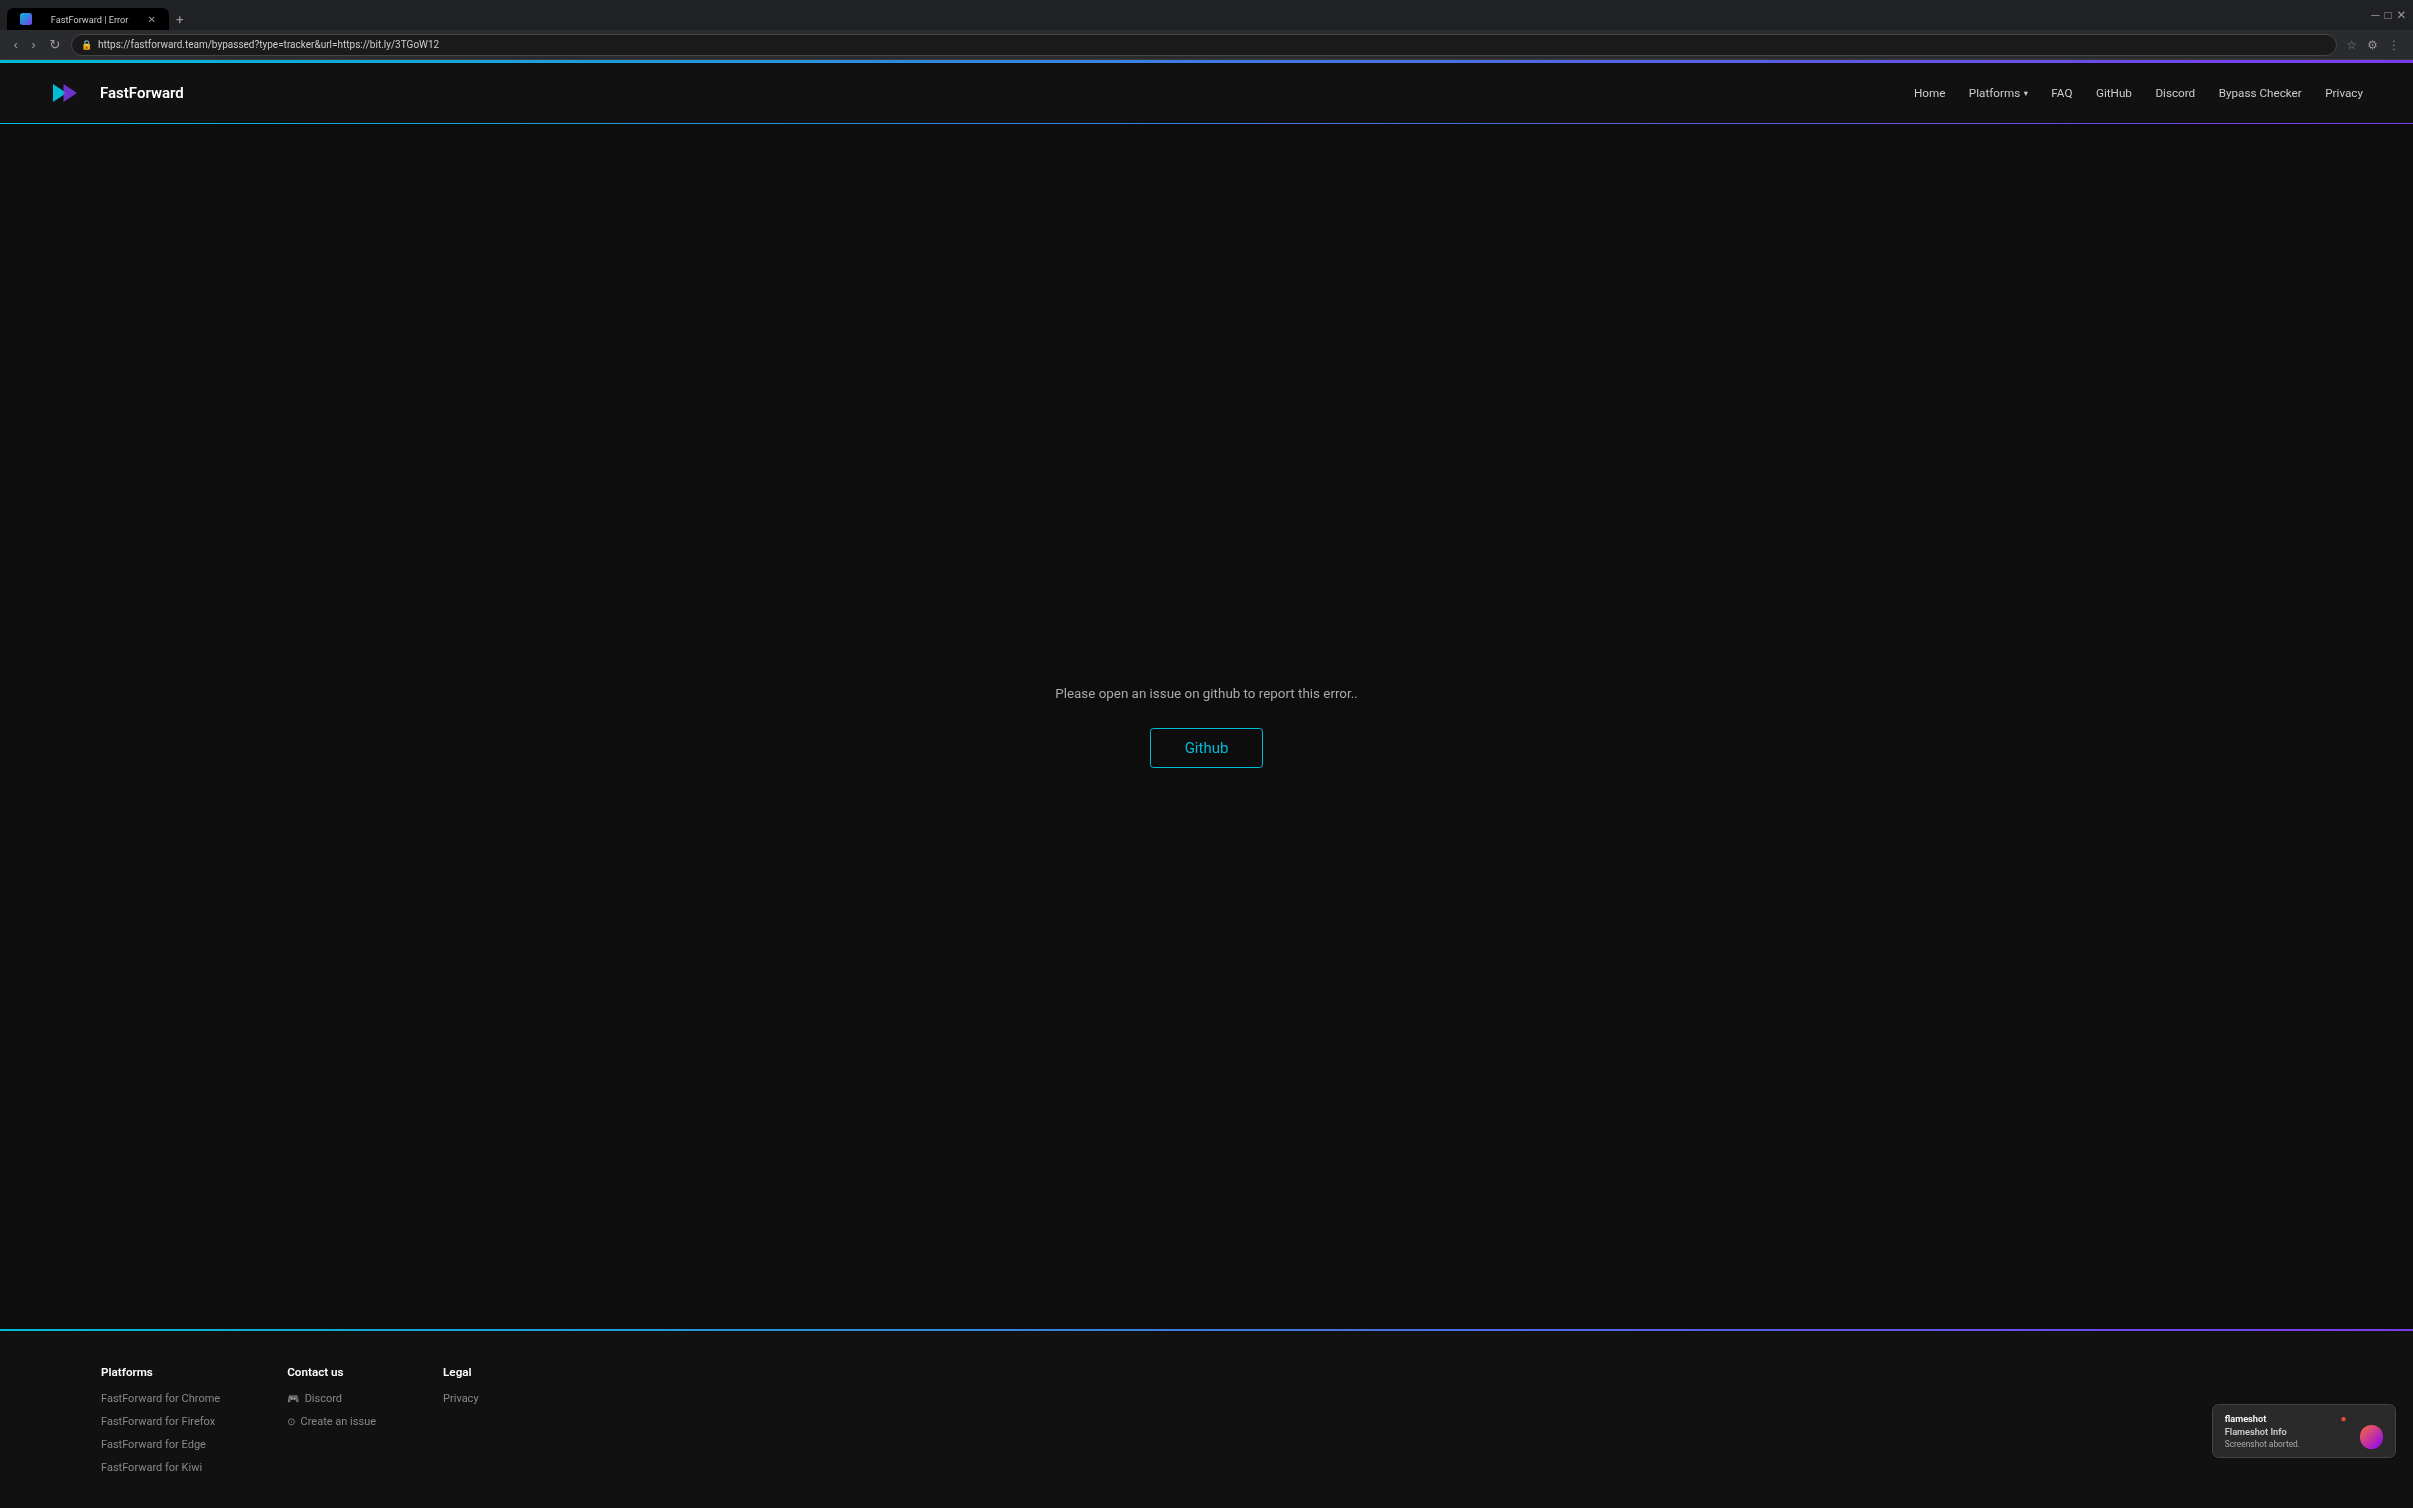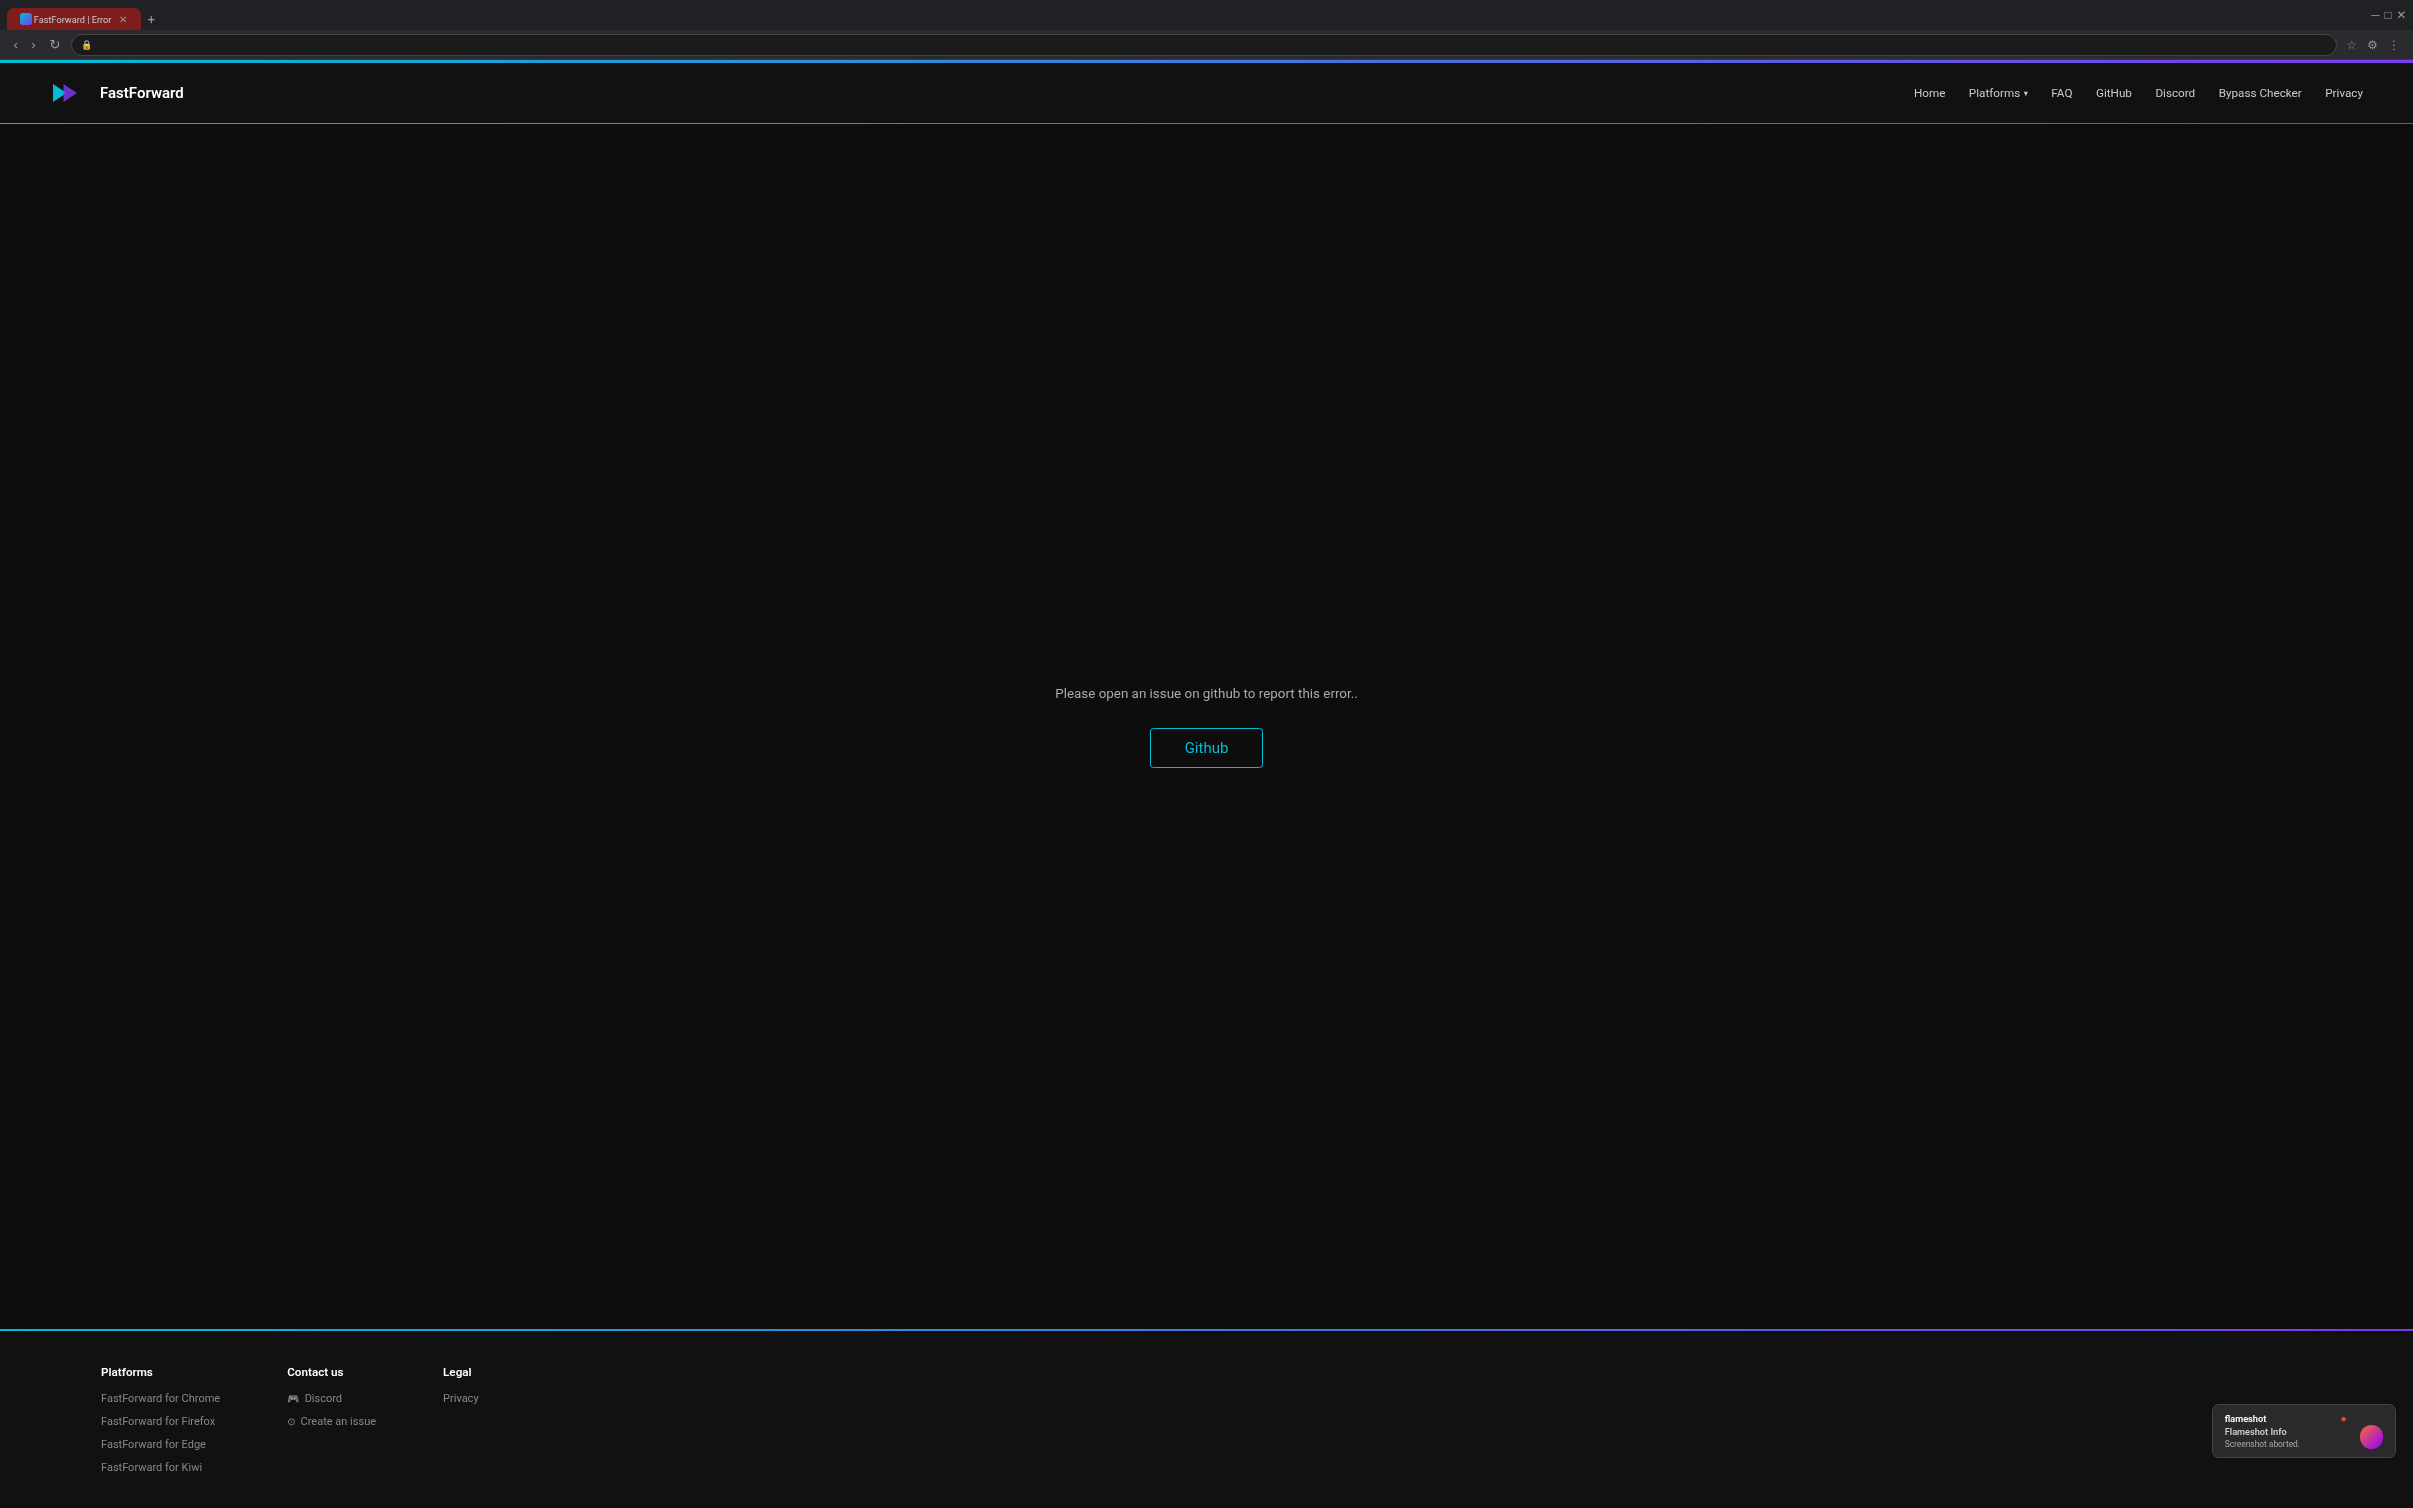--- a/index.html
+++ b/index.html
@@ -1,21 +1,21 @@
 <!DOCTYPE html>
 <html style="font-size:13.4px"><head>
   <meta charset="utf-8">
   <style>
     * { margin: 0; padding: 0; box-sizing: border-box; }
     body { font-family: -apple-system, BlinkMacSystemFont, 'Segoe UI', Roboto, sans-serif; background: #0d0d0d; color: #ccc; overflow-x: hidden; }
 
     
     .browser-chrome { background: #202124; height: 30px; display: flex; align-items: center; padding: 0 6.7px; gap: 6.7px; }
     .browser-tabs { display: flex; align-items: flex-end; height: 100%; }
-    .browser-tab { background: #7f1d1d; border-radius: 6.7px 6.7px 0 0; padding: 5px 13.4px; font-size: 9.2px; color: #ccc; display: flex; align-items: center; gap: 2px; min-width: 134px; }
+    .browser-tab { background: #000000; border-radius: 6.7px 6.7px 0 0; padding: 5px 13.4px; font-size: 9.2px; color: #ccc; display: flex; align-items: center; gap: 19px; min-width: 134px; }
     .browser-tab .favicon { width: 11.7px; height: 11.7px; background: #3b82f6; border-radius: 1.7px; }
     .browser-tab .close-x { margin-left: auto; color: #999; font-size: 10px; cursor: pointer; }
 
     .browser-toolbar { background: #292b2e; height: 30px; display: flex; align-items: center; padding: 0 10px; gap: 6.7px; border-bottom: 0.8px solid #3a3a3a; }
     .nav-btn { background: none; border: none; color: #999; font-size: 13.4px; cursor: pointer; padding: 3.4px; border-radius: 3.4px; }
     .address-bar { flex: 1; background: #1a1a1a; border: 0.8px solid #444; border-radius: 17px; height: 22px; display: flex; align-items: center; padding: 0 10px; gap: 5px; }
     .address-bar .lock { color: #aaa; font-size: 9.2px; }
     .address-bar .url { font-size: 10px; color: #ccc; flex: 1; }
     .toolbar-actions { display: flex; gap: 3.4px; }
     .toolbar-action { background: none; border: none; color: #999; font-size: 11.7px; cursor: pointer; padding: 3.4px; }
@@ -77,20 +77,21 @@
     <span style="color:#999;font-size:11.7px;cursor:pointer;">✕</span>
   </div>
 </div>
 
 <div class="browser-toolbar">
   <button class="nav-btn">‹</button>
   <button class="nav-btn">›</button>
   <button class="nav-btn">↻</button>
   <div class="address-bar">
     <span class="lock">🔒</span>
+    <span class="url">https://fastforward.team/bypassed?type=tracker&amp;url=https://bit.ly/3TGoW12</span>
   </div>
   <div class="toolbar-actions">
     <button class="toolbar-action">☆</button>
     <button class="toolbar-action">⚙</button>
     <button class="toolbar-action">⋮</button>
   </div>
 </div>
 
 <div class="website">
   <div class="top-border"></div>

